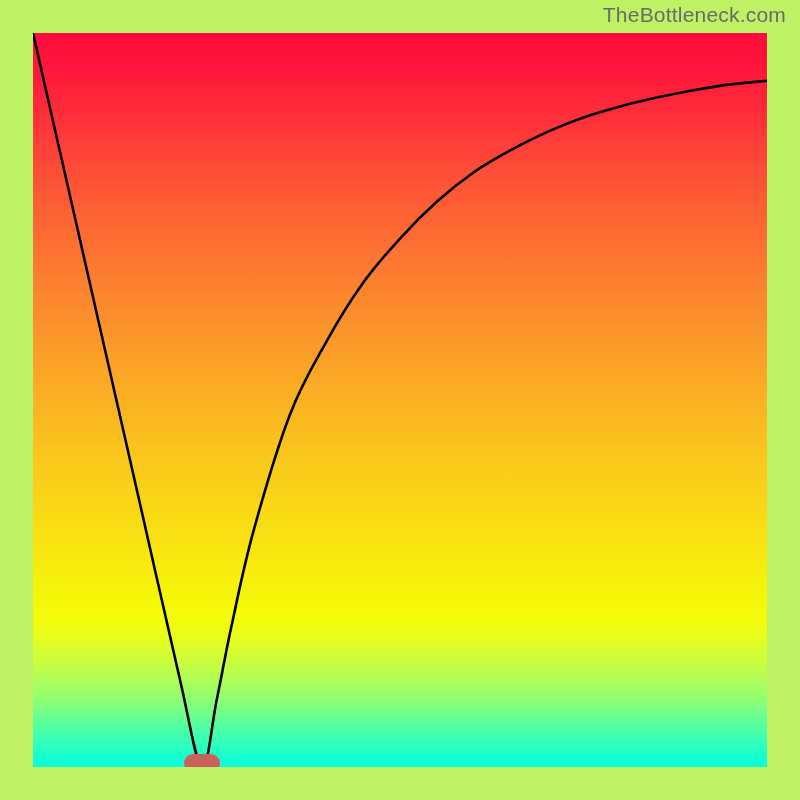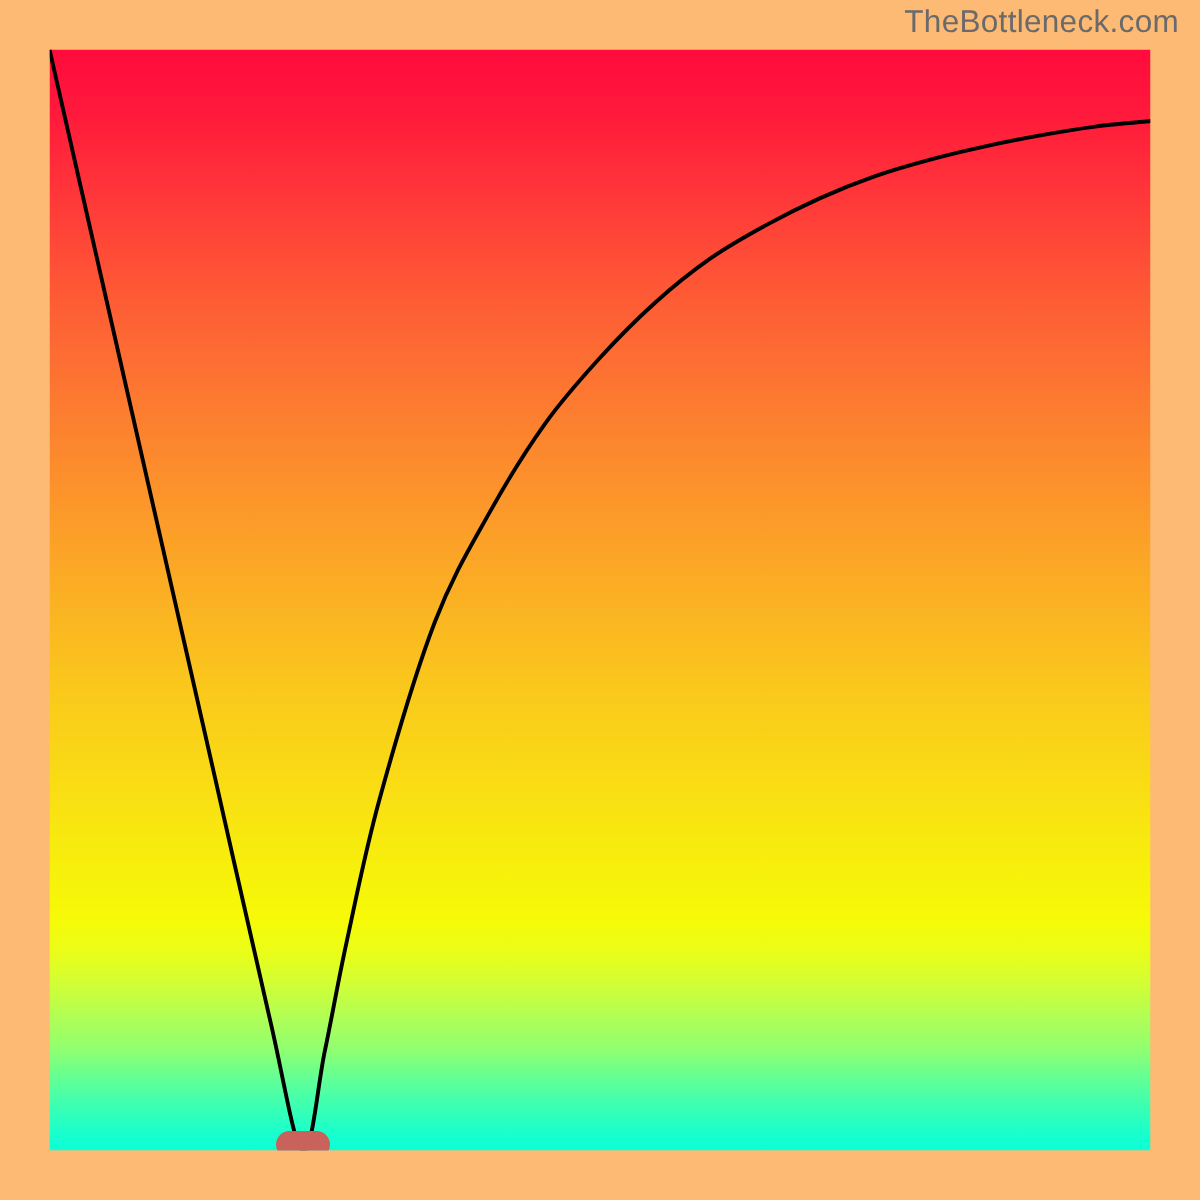--- a/index.html
+++ b/index.html
@@ -8,21 +8,21 @@
     width: 800px;
     height: 800px;
     background: #000;
     font-family: Arial, Helvetica, sans-serif;
     overflow: hidden;
   }
   .frame {
     position: relative;
     width: 800px;
     height: 800px;
-    background: #fdba74;
+    background: #bef264;
   }
   .plot-area {
     position: absolute;
     left: 33px;
     top: 33px;
     width: 734px;
     height: 734px;
     overflow: hidden;
   }
   .gradient-bg {

